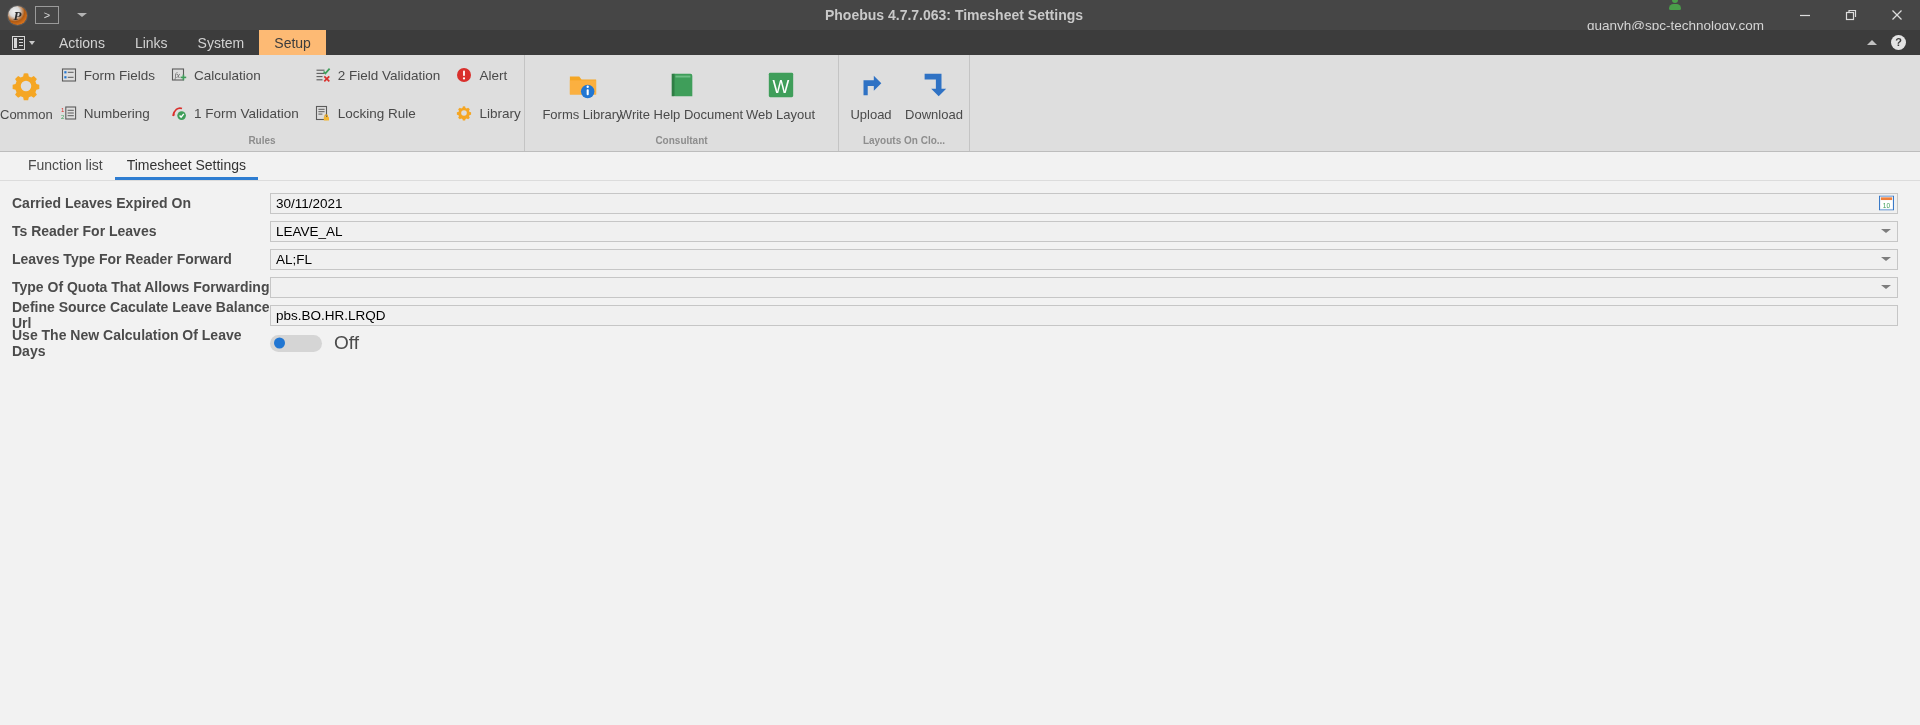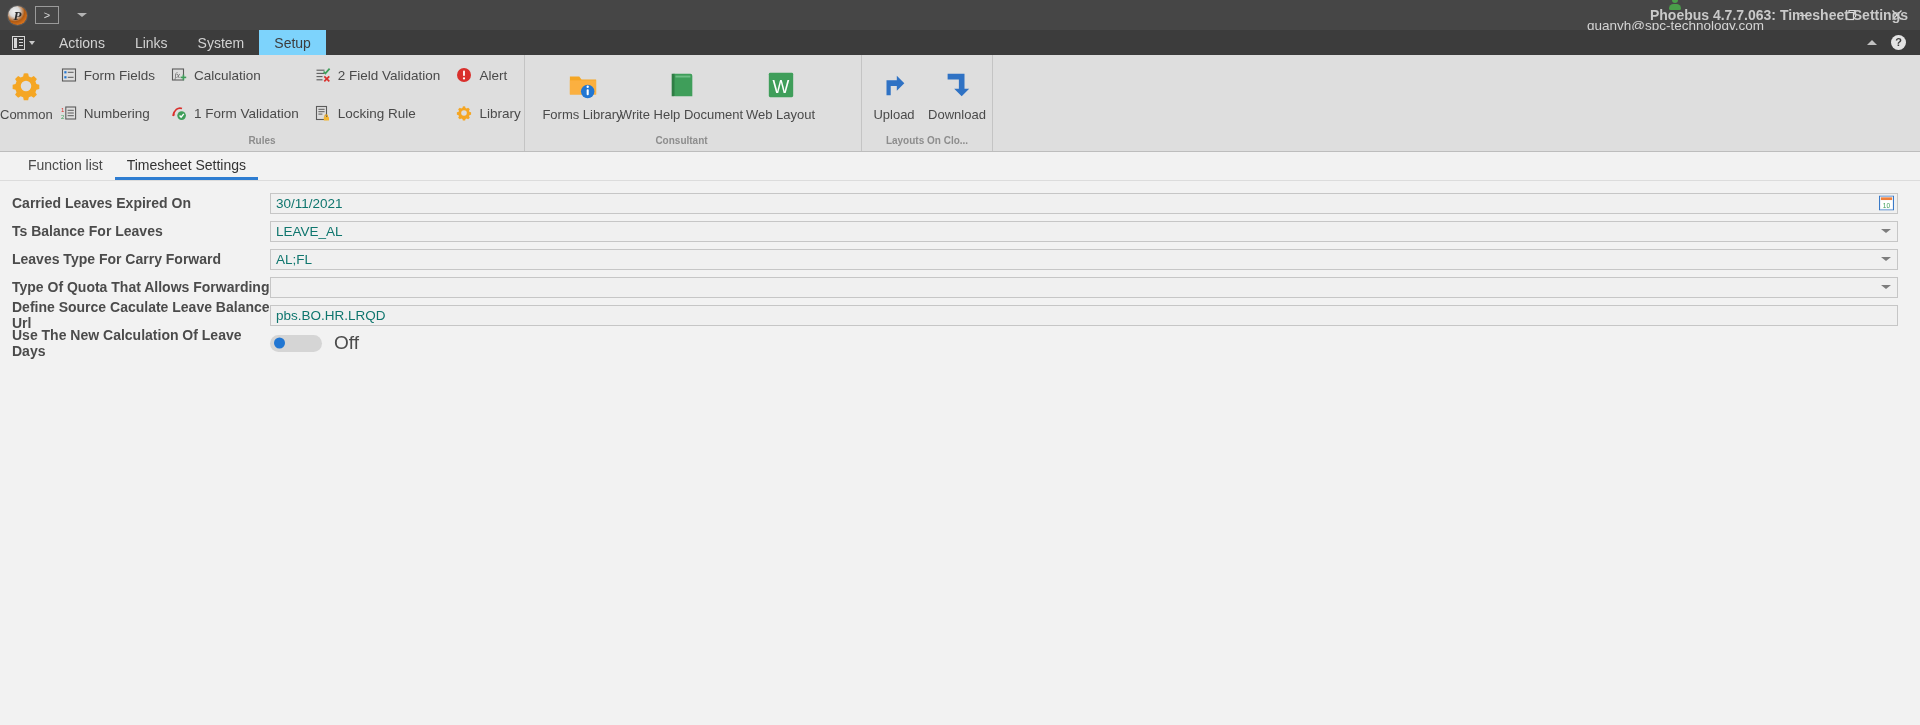--- a/index.html
+++ b/index.html
@@ -57,21 +57,21 @@
   .qat-caret {
     width: 0; height: 0;
     border-left: 5px solid transparent;
     border-right: 5px solid transparent;
     border-top: 4px solid #b4b4b4;
     margin-left: 10px;
   }
   .tb-title {
     position: absolute;
     left: 0; right: 12px;
-    text-align: right;
+    text-align: center;
     color: #c9c9c9;
     font-size: 14px;
     font-weight: bold;
     pointer-events: none;
   }
   .tb-right {
     margin-left: auto;
     display: flex;
     align-items: center;
     height: 100%;
@@ -148,21 +148,21 @@
     border-right: 3.5px solid transparent;
     border-top: 4px solid #c8c8c8;
   }
   .menu-item {
     display: flex; align-items: center;
     padding: 0 15px;
     color: #d2d2d2;
     font-size: 14px;
   }
   .menu-item.active {
-    background: #7dd3fc;
+    background: #fdba74;
     color: #3d3d3d;
   }
   .menubar-right {
     margin-left: auto;
     display: flex; align-items: center; gap: 14px;
     padding-right: 14px;
   }
   .collapse-caret {
     width: 0; height: 0;
     border-left: 5px solid transparent;
@@ -309,21 +309,21 @@
     align-items: center;
   }
   .finput {
     width: 100%;
     height: 21px;
     box-sizing: border-box;
     border: 1px solid #c6c6c6;
     background: #f0f0f0;
     font-family: "Liberation Sans", sans-serif;
     font-size: 13.5px;
-    color: #0f766e;
+    color: #000000;
     padding: 0 26px 0 5px;
     outline: none;
     line-height: 19px;
   }
   .cal-icon {
     position: absolute;
     right: 4px; top: 50%;
     transform: translateY(-50%);
     width: 15px; height: 15px;
   }
@@ -563,21 +563,21 @@
             <rect x="3" y="3" width="26" height="26" rx="1.5" fill="#3f9e5a"></rect>
             <text x="16" y="24" font-size="19" text-anchor="middle" fill="#ffffff" font-family="Liberation Sans">W</text>
           </svg>
         </span>
         <span class="lbl">Web Layout</span>
       </div>
     </div>
     <div class="rgroup-label">Consultant</div>
   </div>
 
-  <div class="rgroup" style="width:130px;margin-left:23px;">
+  <div class="rgroup" style="width:130px;">
     <div class="rgroup-body" style="justify-content:center;">
       <div class="cbtn" style="width:60px;">
         <span class="cicon">
           <svg width="30" height="30" viewBox="0 0 32 32">
             <path d="M8 27 v-16 h11 v-5 l8 8 -8 8 v-5 h-6.5 v10 z" fill="#2f72c4"></path>
           </svg>
         </span>
         <span class="lbl">Upload</span>
       </div>
       <div class="cbtn" style="width:66px;">
@@ -611,29 +611,29 @@
           <rect x="0.5" y="0.5" width="15" height="15" fill="#e9f1fa" stroke="#2f72c4"></rect>
           <rect x="2" y="2" width="12" height="3" fill="#f0803c"></rect>
           <rect x="2" y="5" width="12" height="9" fill="#ffffff"></rect>
           <text x="8" y="13" font-size="7" text-anchor="middle" fill="#3f9e5a" font-family="Liberation Sans">10</text>
         </svg>
       </span>
     </div>
   </div>
 
   <div class="frow">
-    <div class="flabel">Ts Balance For Leaves</div>
+    <div class="flabel">Ts Reader For Leaves</div>
     <div class="fctl">
       <input class="finput" type="text" readonly="" value="LEAVE_AL" style="">
       <span class="dd-arrow"></span>
     </div>
   </div>
 
   <div class="frow">
-    <div class="flabel">Leaves Type For Carry Forward</div>
+    <div class="flabel">Leaves Type For Reader Forward</div>
     <div class="fctl">
       <input class="finput" type="text" readonly="" value="AL;FL" style="">
       <span class="dd-arrow"></span>
     </div>
   </div>
 
   <div class="frow">
     <div class="flabel">Type Of Quota That Allows Forwarding</div>
     <div class="fctl">
       <input class="finput" type="text" readonly="" value="" style="">

